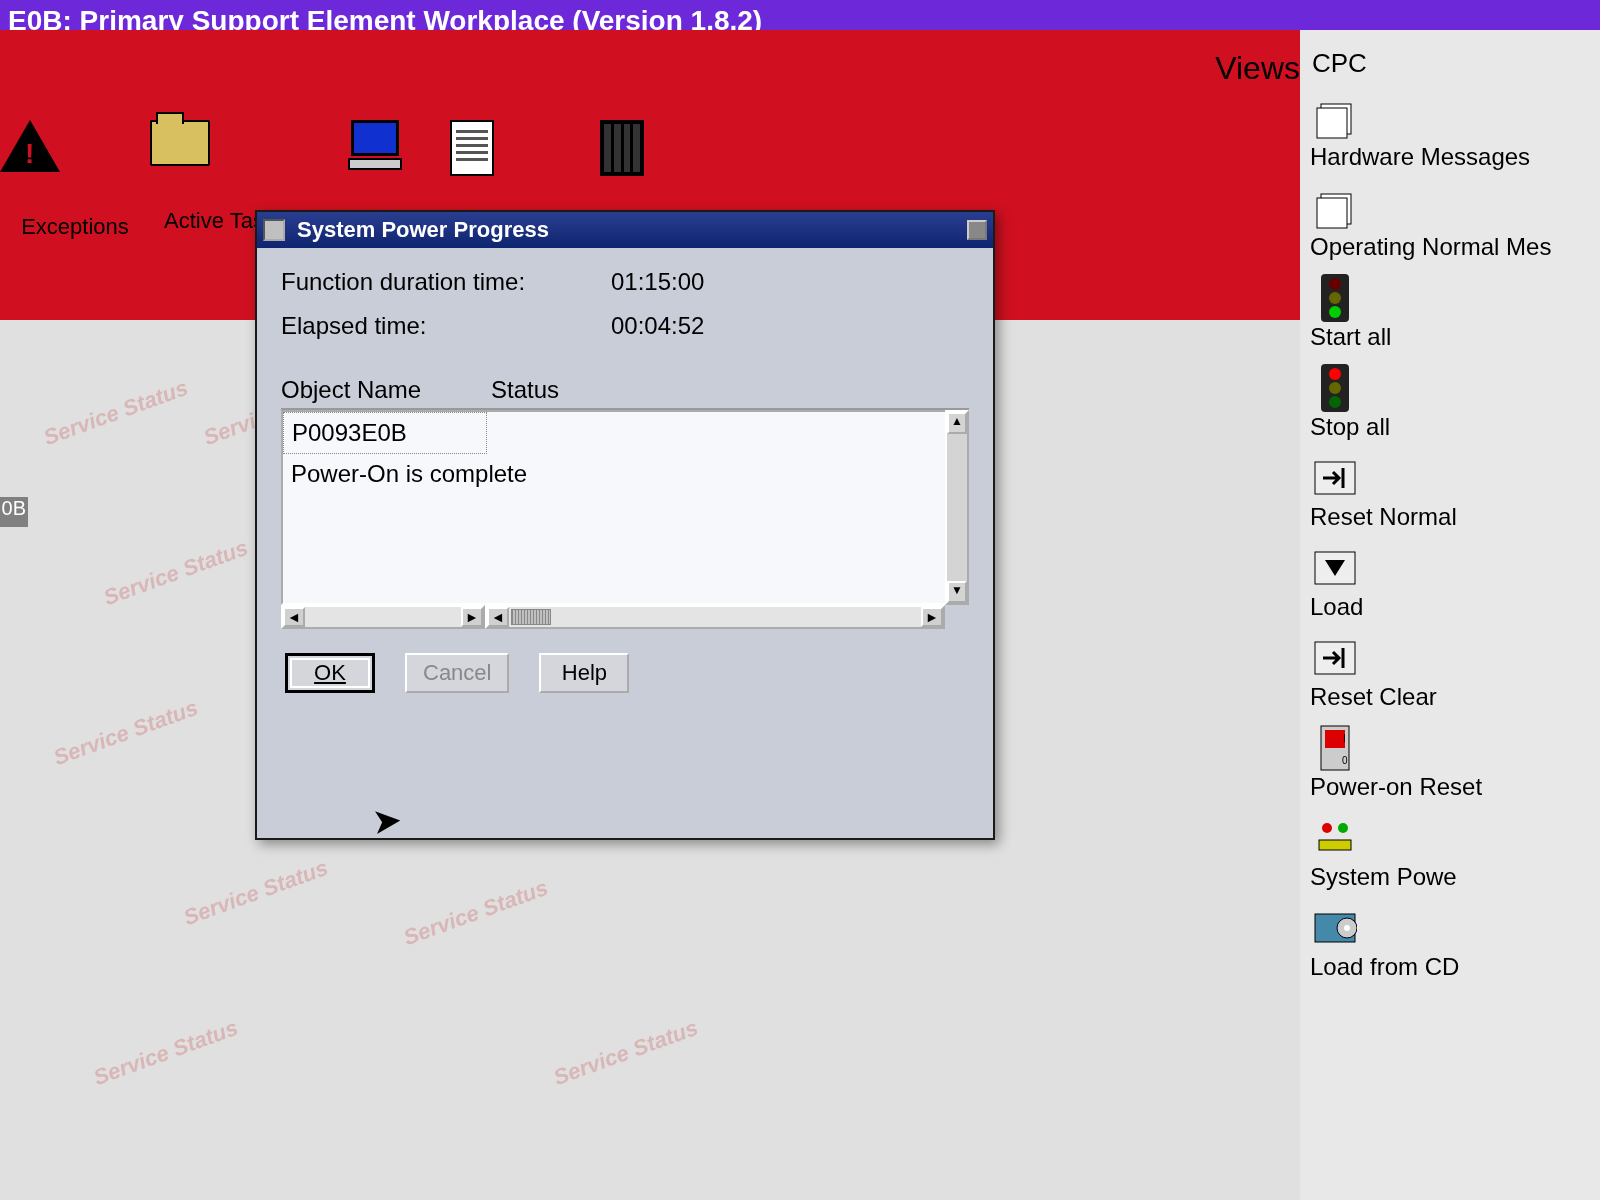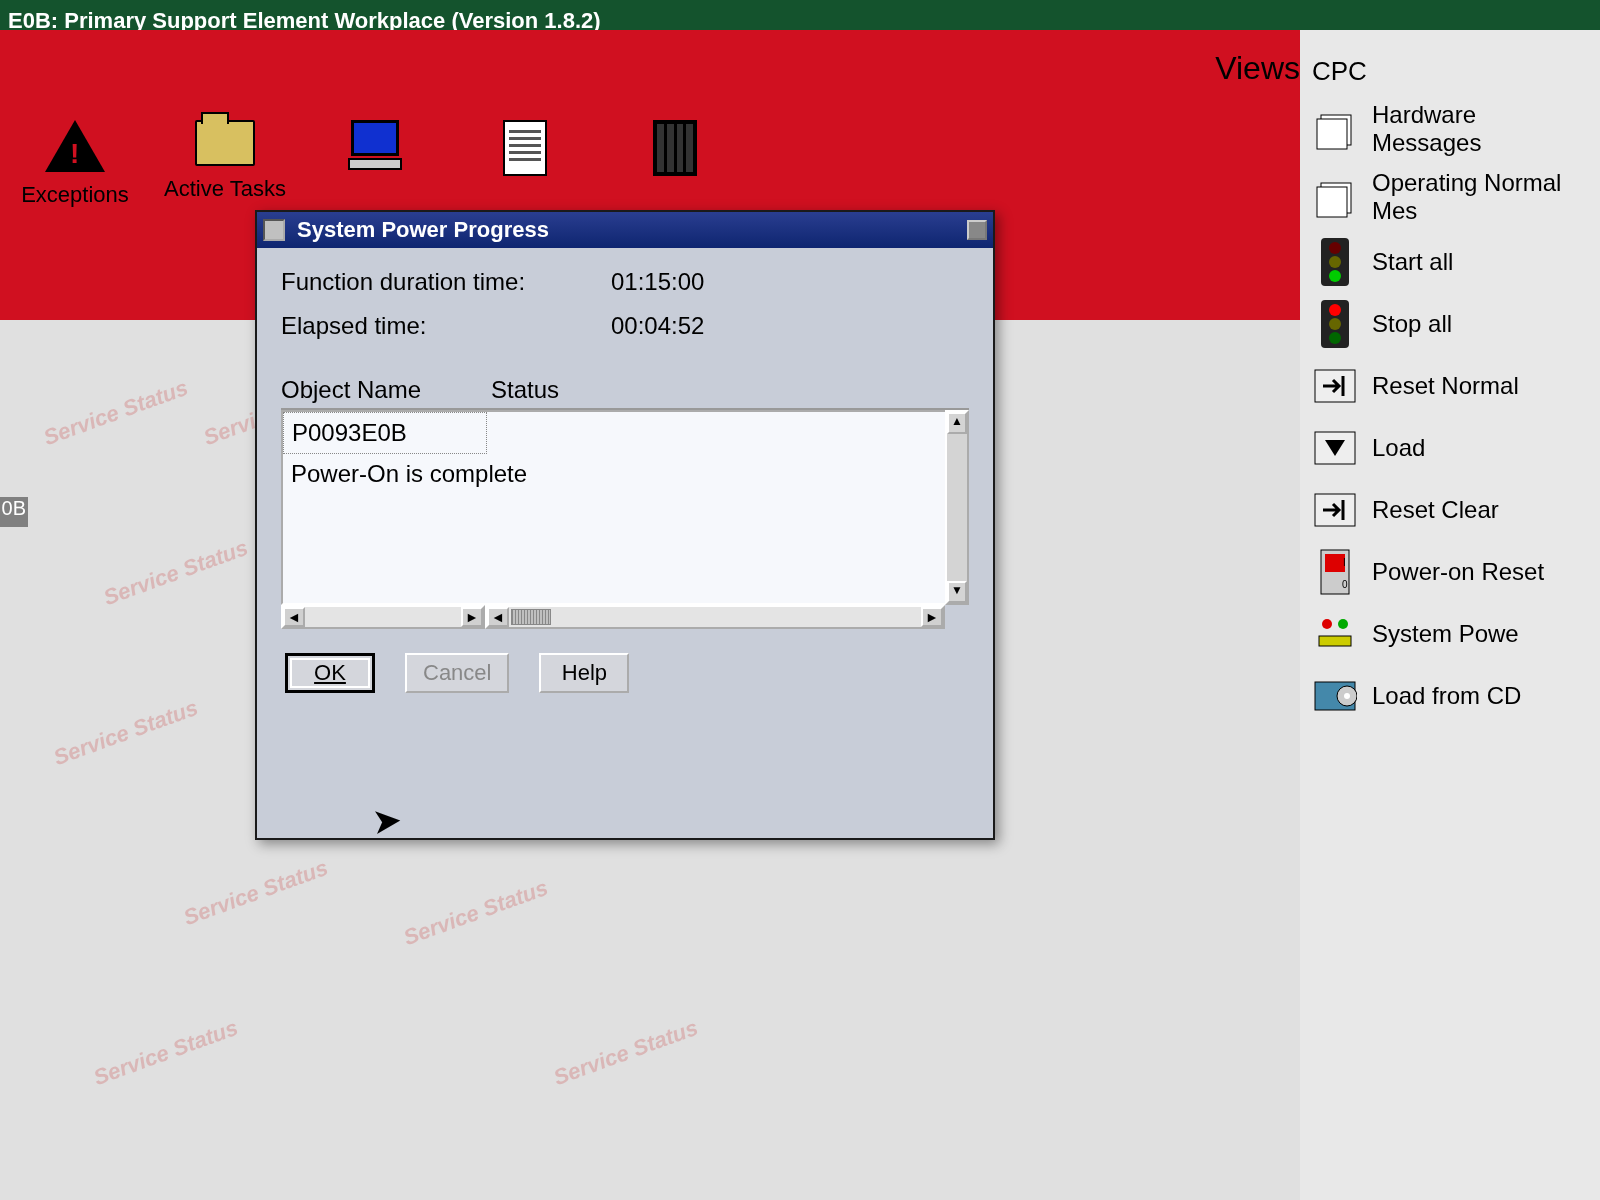--- a/index.html
+++ b/index.html
@@ -5,53 +5,53 @@
 * { box-sizing: border-box; margin: 0; padding: 0; }
 body {
   width: 1600px; height: 1200px;
   font-family: Arial, Helvetica, sans-serif;
   background: #c0c0c0;
   overflow: hidden;
   position: relative;
 }
 .titlebar {
   position: absolute; top:0; left:0; right:0; height:41px;
-  background:#14532d;
-  color:#fff; font-size:22px; font-weight:bold;
+  background:#6d28d9;
+  color:#fff; font-size:28px; font-weight:bold;
   padding:3px 8px;
   display:flex; align-items:center;
 }
 .views-area {
   position:absolute; top:30px; left:0; right:300px; height:290px;
   background:#d01020;
 }
 .views-title {
   position:absolute; top:20px; left:0; right:0;
   text-align:right; font-size:32px; color:#000;
 }
 .main-area {
   position:absolute; top:320px; left:0; right:300px; bottom:0;
   background:#e0e0e0;
 }
 .icons-row {
   position:absolute; top:90px; left:0; right:0;
   display:flex; align-items:flex-start;
 }
 .view-item {
-  display:flex; flex-direction:column; align-items:center;
-  width:150px; font-size:22px; color:#000; text-align:center;
+  display:flex; flex-direction:column; 
+  width:150px; font-size:22px; color:#000; text-align:center;gap:32px;
 }
 
 .sidebar {
   position:absolute; top:30px; right:0; width:300px; bottom:0;
   background:#e8e8e8;
   padding-top:10px;
 }
-.sb-title { font-size:26px; padding:8px 12px;margin-top:8px; }
-.sb-item { display:flex; align-items:center; padding:6px 10px; font-size:24px; }
+.sb-title { font-size:26px; padding:8px 12px; }
+.sb-item { display:flex; padding:6px 10px; font-size:24px;flex-direction:column; }
 .sb-item .ico { width:50px; height:50px; margin-right:12px; flex:none; display:flex; align-items:center; justify-content:center; font-size:36px; }
 
 .dialog {
   position:absolute; left:255px; top:210px; width:740px; height:630px;
   background:#c8cdd8;
   border:2px solid #1a1a1a;
   box-shadow:4px 4px 12px rgba(0,0,0,0.4);
 }
 .dlg-titlebar {
   height:36px; background:linear-gradient(#2a3e90,#0e2570);

